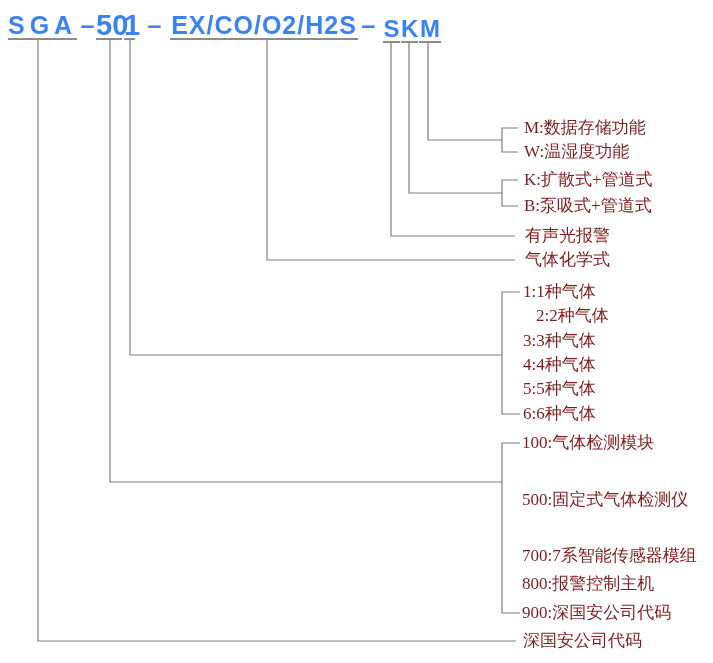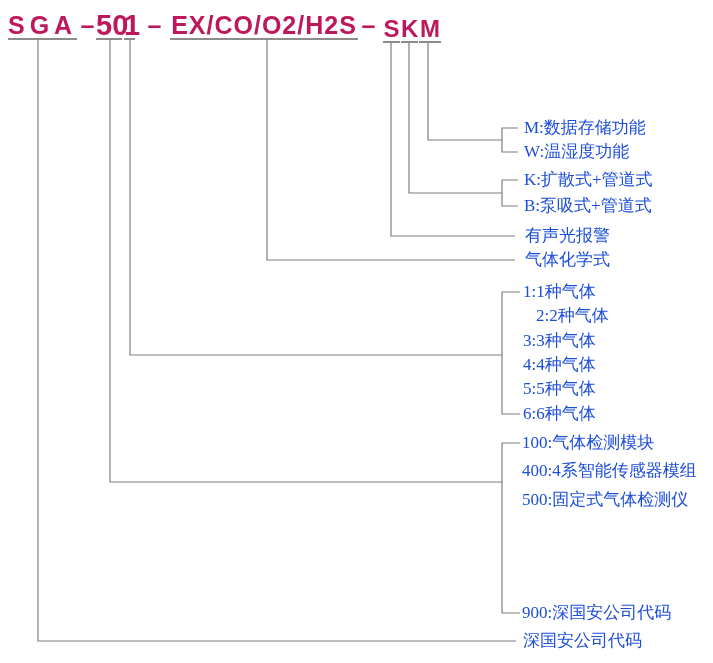--- a/index.html
+++ b/index.html
@@ -8,40 +8,40 @@
     width:713px;height:663px;
     background:#ffffff;
     overflow:hidden;
     font-family:"Liberation Serif","DejaVu Serif",serif;
   }
   #lines{position:absolute;left:0;top:0;width:713px;height:663px;}
   #lines path{stroke:#7e7e7e;stroke-width:1.2;fill:none;}
   .part{
     position:absolute;top:12px;height:26px;line-height:27px;
     font-family:"Liberation Sans","DejaVu Sans",sans-serif;
-    font-weight:bold;font-size:25px;color:#be185d;
+    font-weight:bold;font-size:25px;color:#3b82f6;
     text-align:center;border-bottom:2px solid #8c8c8c;
     white-space:nowrap;
   }
   .part.nounder{border-bottom:none;}
   .part.sga{left:8px;width:69px;letter-spacing:5px;}
   .part.dash1{left:80px;width:15px;}
   .part.num{font-size:29px;letter-spacing:0;}
   .part.s50{left:96px;width:26px;}
   .part.s1{left:124px;width:11px;}
   .part.dash2{left:146px;width:17px;}
   .part.gas{left:170px;width:188px;letter-spacing:1px;}
   .part.dash3{left:360px;width:17px;}
   .skm{top:15px;font-size:24px;letter-spacing:0;}
   .part.sS{left:383px;width:17px;}
   .part.sK{left:401px;width:17px;}
   .part.sM{left:419px;width:22px;}
   .lbl{
     position:absolute;height:18px;line-height:18px;
-    font-size:17px;color:#1d4ed8;white-space:nowrap;
+    font-size:17px;color:#7f1d1d;white-space:nowrap;
   }
 </style>
 </head>
 <body>
 
 <div id="canvas">
 
   <svg id="lines" width="713" height="663" viewBox="0 0 713 663">
     <path d="M38,38 V641 H516"></path>
     <path d="M110,38 V482 H502"></path>
@@ -75,19 +75,20 @@
   <div class="lbl" style="left:525px;top:251px">气体化学式</div>
 
   <div class="lbl" style="left:523px;top:283px">1:1种气体</div>
   <div class="lbl" style="left:536px;top:307px">2:2种气体</div>
   <div class="lbl" style="left:523px;top:332px">3:3种气体</div>
   <div class="lbl" style="left:523px;top:356px">4:4种气体</div>
   <div class="lbl" style="left:523px;top:380px">5:5种气体</div>
   <div class="lbl" style="left:523px;top:405px">6:6种气体</div>
 
   <div class="lbl" style="left:522px;top:434px">100:气体检测模块</div>
-  <div class="lbl" style="left:522px;top:462px">400:4系智能传感器模组</div>
   <div class="lbl" style="left:522px;top:491px">500:固定式气体检测仪</div>
+  <div class="lbl" style="left:522px;top:547px">700:7系智能传感器模组</div>
+  <div class="lbl" style="left:522px;top:575px">800:报警控制主机</div>
   <div class="lbl" style="left:522px;top:604px">900:深国安公司代码</div>
 
   <div class="lbl" style="left:523px;top:632px">深国安公司代码</div>
 
 </div>
 
 </body></html>

